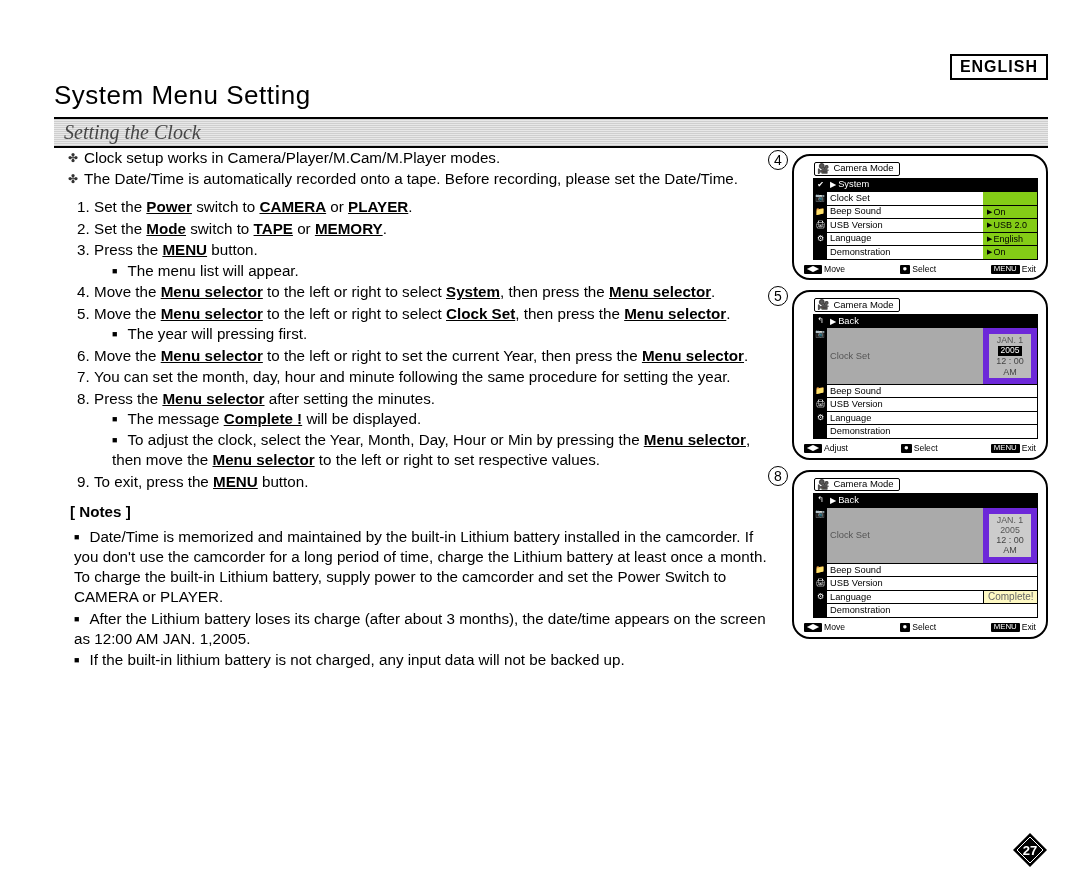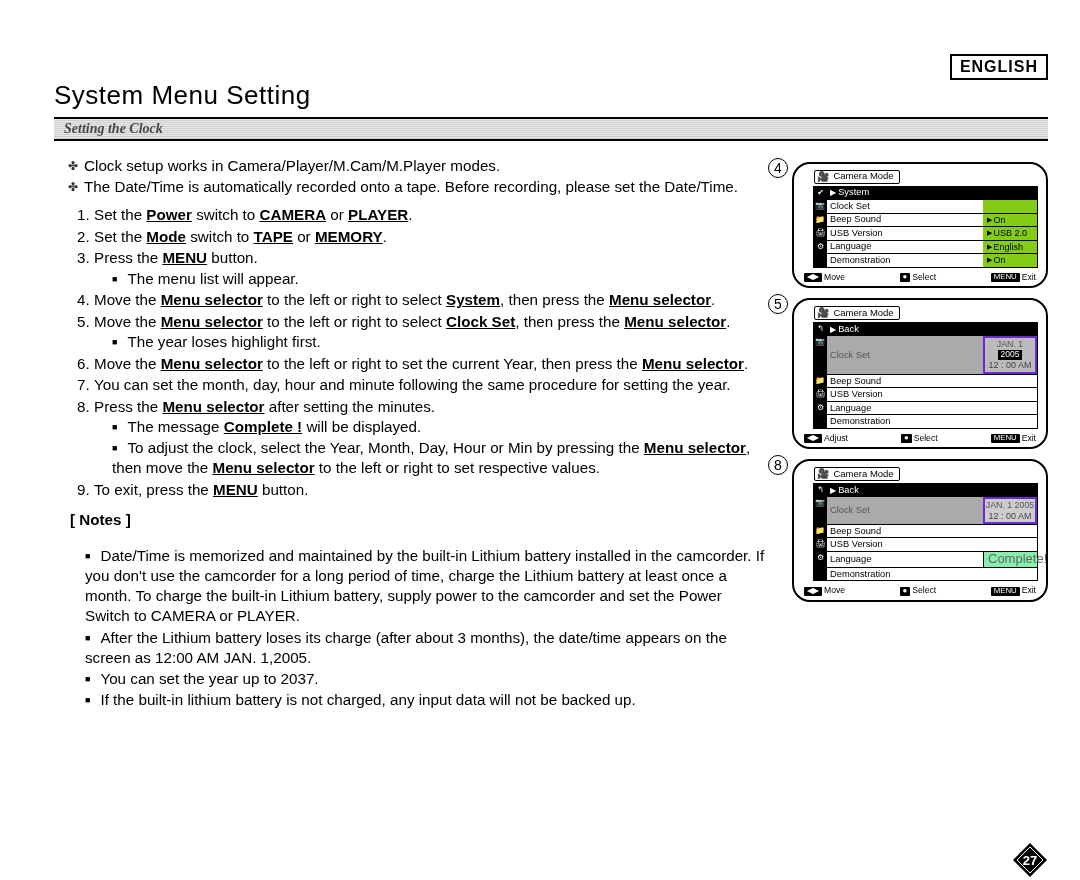--- a/index.html
+++ b/index.html
@@ -31,24 +31,24 @@
     margin: 30px 0 6px 0;
     letter-spacing: 0.5px;
   }
   .subhead {
     border-top: 2px solid #000;
     border-bottom: 2px solid #000;
     background: repeating-linear-gradient(0deg,#cfcfcf 0,#cfcfcf 1px,#e8e8e8 1px,#e8e8e8 2px);
     padding: 2px 10px;
     font-family: Georgia, 'Times New Roman', serif;
     font-style: italic;
-    font-weight: bold;
-    font-size: 14px;
+    font-weight: normal;
+    font-size: 20px;
     color: #464646;
-    margin-bottom: 15px;
+    margin-bottom: 0;
   }
   .content {
     display: flex;
     gap: 12px;
   }
   .textcol {
     flex: 1;
     font-size: 15.2px;
     line-height: 1.35;
   }
@@ -78,21 +78,21 @@
     content: "■";
     font-size: 9px;
     margin-right: 10px;
     position: relative;
     top: -2px;
   }
   .notes-hd { font-weight: bold; margin: 10px 0 2px 16px; }
   ul.notes {
     list-style: none;
     padding-left: 16px;
-    margin: 15px;
+    margin: 4px;
     font-size: 15.2px;
     line-height: 1.33;
   }
   ul.notes li { margin-bottom: 1px; }
   ul.notes li::before {
     content: "■";
     font-size: 9px;
     margin-right: 10px;
     position: relative;
     top: -2px;
@@ -160,41 +160,41 @@
     line-height: 12.5px;
     flex-shrink: 0;
   }
   .lab { flex: 1; padding: 0 3px; background:#fff; display:flex; align-items:center; }
   .val { width: 54px; padding-left: 4px; background:#84cc16; display:flex; align-items:center; font-size:9px; }
   .row.sel .lab, .row.sel .val { background:#000; color:#fff; }
   .row.gray .lab, .row.gray .val { background:#aaa; color:#555; }
   .row.sel .lab::before { content:"▶"; font-size:8px; margin-right:2px; }
   .tri::before { content:"▶"; font-size:7px; margin-right:1px; }
   .datebox {
-    border:2px solid #6d28d9;
+    border:6px solid #6d28d9;
     background:#bbb;
     font-size:8.8px;
     line-height:1.15;
     width:68px;
     text-align:center;
     padding:1px 0;
   }
   .yearbox { display:inline-block; background:#000; color:#fff; padding:0 3px; font-size:8.5px; }
   .timebox { font-size:9px; color:#444; }
   .controls { display:flex; justify-content:space-between; padding:2px 2px 0 2px; font-size:8.6px; margin-top:3px; }
   .ctl { display:flex; align-items:center; gap:2px; }
   .ctl .btn {
     background:#000; color:#fff; padding:0 3px; font-size:7.8px; border-radius:1px;
   }
-  .val.compl { font-size:13px; background:#86efac; color:#666; border-left:1px solid #000; }
+  .val.compl { font-size:10px; background:#fef9c3; color:#666; border-left:1px solid #000; }
 
   
   .pagenum {
     position: absolute;
-    bottom: 2px;
+    bottom: 12px;
     right: 32px;
     width: 36px; height: 36px;
   }
   .pagenum svg { width:100%; height:100%; }
   .pagenum-txt {
     position:absolute;
     top:0; left:0; width:100%; height:100%;
     display:flex; align-items:center; justify-content:center;
     color:#fff; font-weight:bold; font-size:13px;
   }
@@ -230,21 +230,21 @@
           <ul class="sub">
               <li>The menu list will appear.</li>
             </ul>
         </li>
         <li>
           <span>Move the </span><b>Menu selector</b><span> to the left or right to select </span><b>System</b><span>, then press the </span><b>Menu selector</b><span>.</span>
         </li>
         <li>
           <span>Move the </span><b>Menu selector</b><span> to the left or right to select </span><b>Clock Set</b><span>, then press the </span><b>Menu selector</b><span>.</span>
           <ul class="sub">
-              <li>The year loses highlight first.</li>
+              <li>The year will pressing first.</li>
             </ul>
         </li>
         <li>
           <span>Move the </span><b>Menu selector</b><span> to the left or right to set the current Year, then press the </span><b>Menu selector</b><span>.</span>
         </li>
         <li>You can set the month, day, hour and minute following the same procedure for setting the year.</li>
         <li>
           <span>Press the </span><b>Menu selector</b><span> after setting the minutes.</span>
           <ul class="sub">
             <li><span>The message </span><b>Complete !</b><span> will be displayed.</span></li>
@@ -253,21 +253,20 @@
         </li>
         <li>
           <span>To exit, press the </span><b>MENU</b><span> button.</span>
         </li>
       </ol>
 
       <div class="notes-hd">[ Notes ]</div>
       <ul class="notes">
         <li>Date/Time is memorized and maintained by the built-in Lithium battery installed in the camcorder. If you don't use the camcorder for a long period of time, charge the Lithium battery at least once a month. To charge the built-in Lithium battery, supply power to the camcorder and set the Power Switch to CAMERA or PLAYER.</li>
         <li>After the Lithium battery loses its charge (after about 3 months), the date/time appears on the screen as 12:00 AM JAN. 1,2005.</li>
-        <li>You can set the year up to 2037.</li>
         <li>If the built-in lithium battery is not charged, any input data will not be backed up.</li>
       </ul>
     </div>
 
     <div class="rightcol">
 
       <div class="shot-wrap">
         <div class="circ">4</div>
         <div class="shot">
           <div class="mode-hdr">

